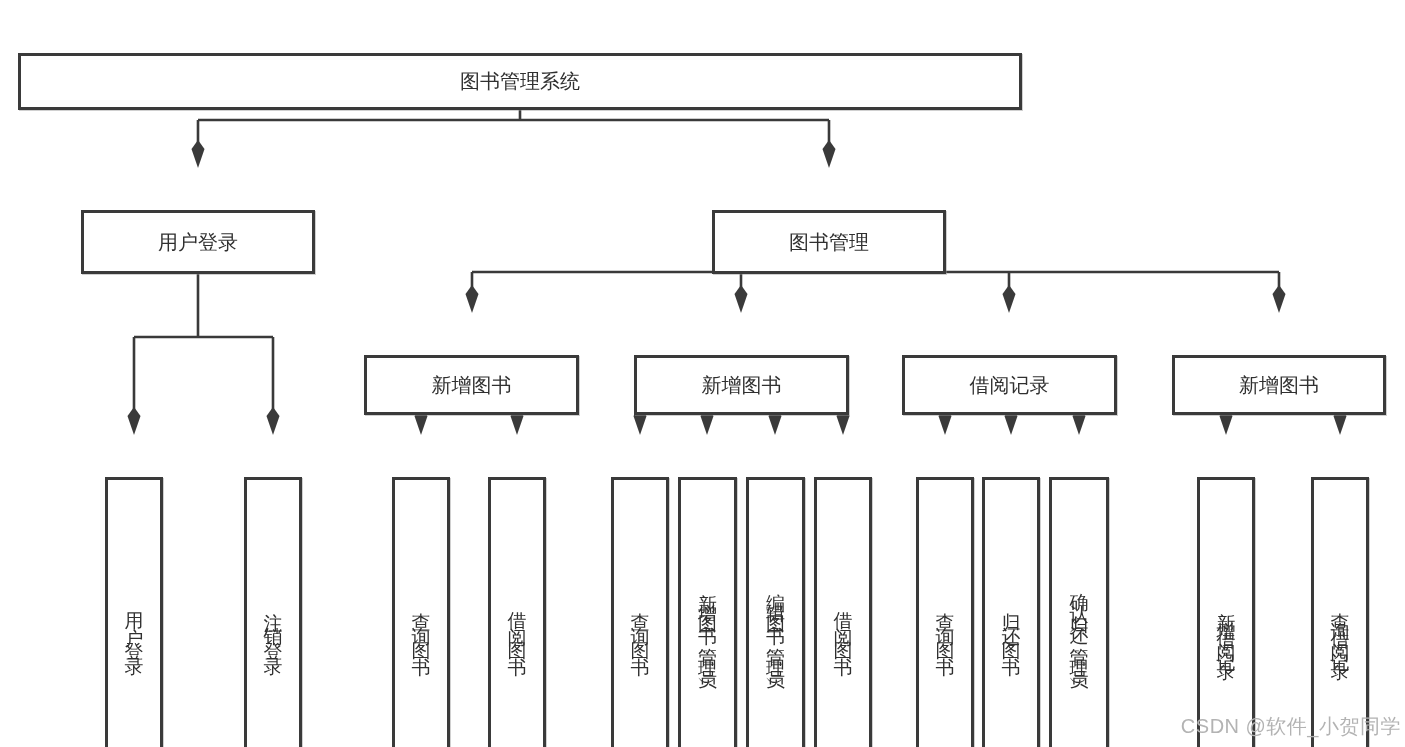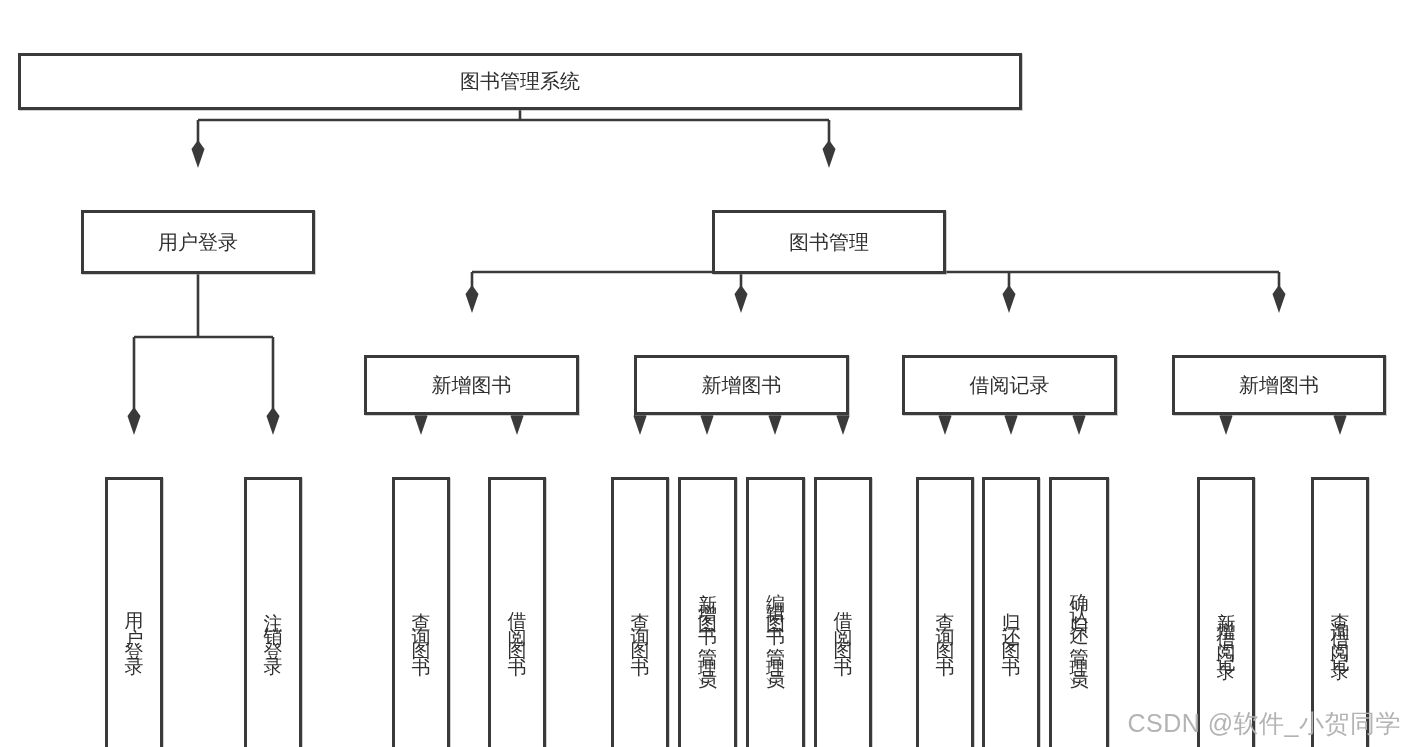--- a/index.html
+++ b/index.html
@@ -28,21 +28,21 @@
     text-orientation:mixed;
     font-size:19px;
     white-space:nowrap;
   }
   .sp-l span{letter-spacing:15px;}
   .sp-m span{letter-spacing:10px;}
   .sp-s span{letter-spacing:11px;}
   .watermark{
     position:absolute;
     right:4px;bottom:7px;
-    font-size:25px;
+    font-size:20px;
     color:#b3b3b3;
     z-index:2;
     letter-spacing:.5px;
     margin-top:40px;
   }
 </style>
 </head>
 <body>
 
 <div class="stage">

